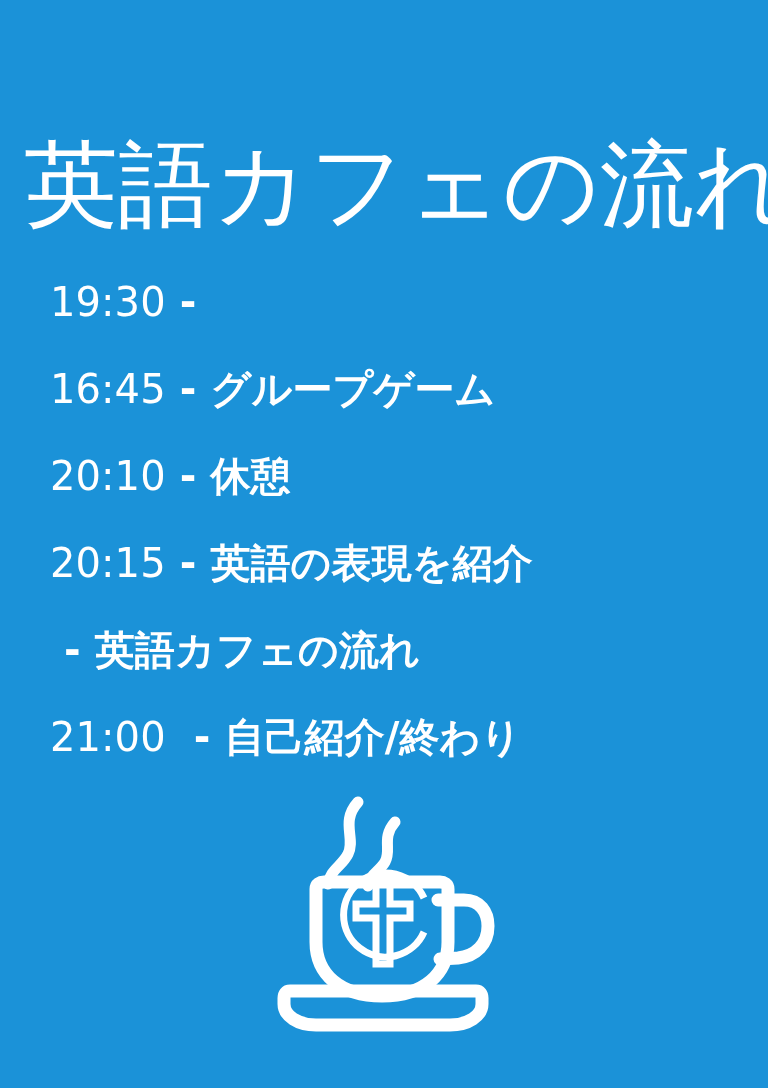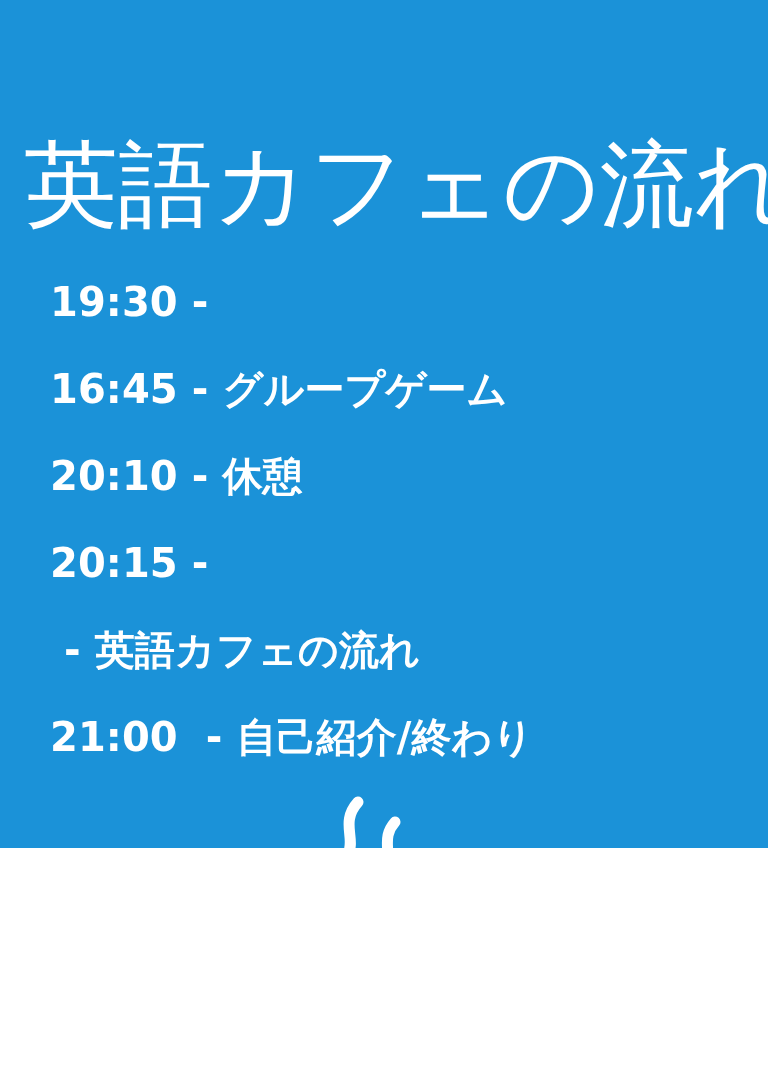--- a/index.html
+++ b/index.html
@@ -10,21 +10,21 @@
   body {
     width: 768px;
     height: 1088px;
     overflow: hidden;
     font-family: "Liberation Sans", "DejaVu Sans", sans-serif;
   }
 
   .poster {
     position: relative;
     width: 768px;
-    height: 848px;
+    height: 1088px;
     background: #1B92D8;
     box-sizing: border-box;
     overflow: hidden;
   }
 
   
   .poster-title {
     position: absolute;
     left: 24px;
     top: 72px;
@@ -56,21 +56,21 @@
     color: #FFFFFF;
     font-family: "DejaVu Sans", "Liberation Sans", sans-serif;
     font-weight: 700;
     font-size: 40px;
     line-height: 1;
     white-space: pre;
     letter-spacing: 0.002em;
     -webkit-font-smoothing: antialiased;
   }
   .schedule-time {
-    font-weight: 700;
+    font-weight: 400;
   }
   .schedule-sep {
     font-weight: 700;
   }
   .schedule-label {
     font-weight: 700;
   }
 
   
   .logo {
@@ -108,20 +108,21 @@
 
     <li class="schedule-item">
       <span class="schedule-time">20:10</span>
       <span class="schedule-sep"> - </span>
       <span class="schedule-label">休憩</span>
     </li>
 
     <li class="schedule-item">
       <span class="schedule-time">20:15</span>
       <span class="schedule-sep"> - </span>
+      <span class="schedule-label">英語の表現を紹介</span>
     </li>
 
     <li class="schedule-item">
       <span class="schedule-sep"> - </span>
       <span class="schedule-label">英語カフェの流れ</span>
     </li>
 
     <li class="schedule-item">
       <span class="schedule-time">21:00</span>
       <span class="schedule-sep">  - </span>

